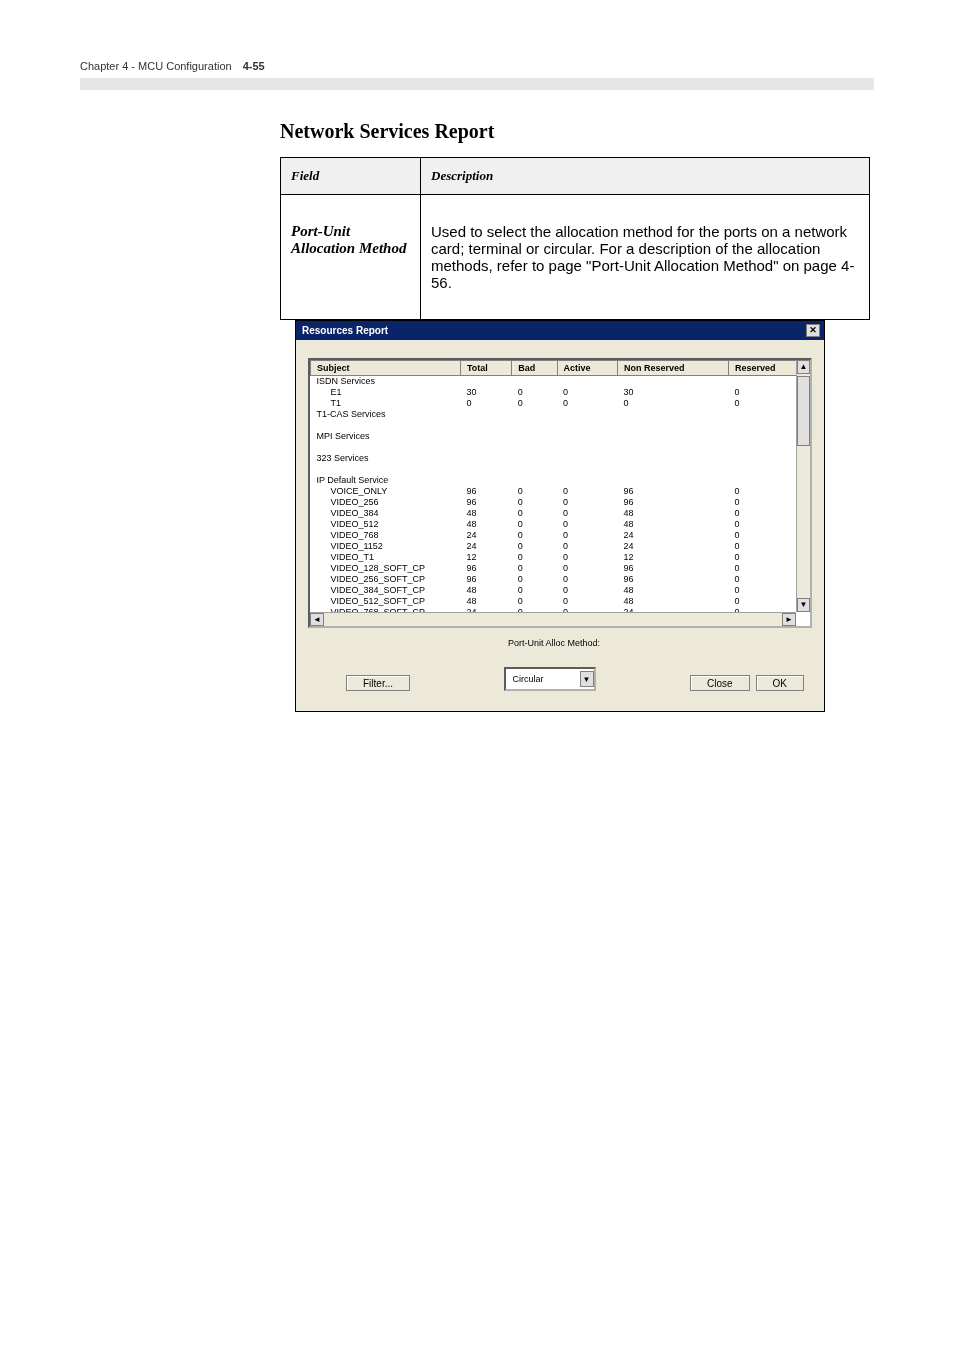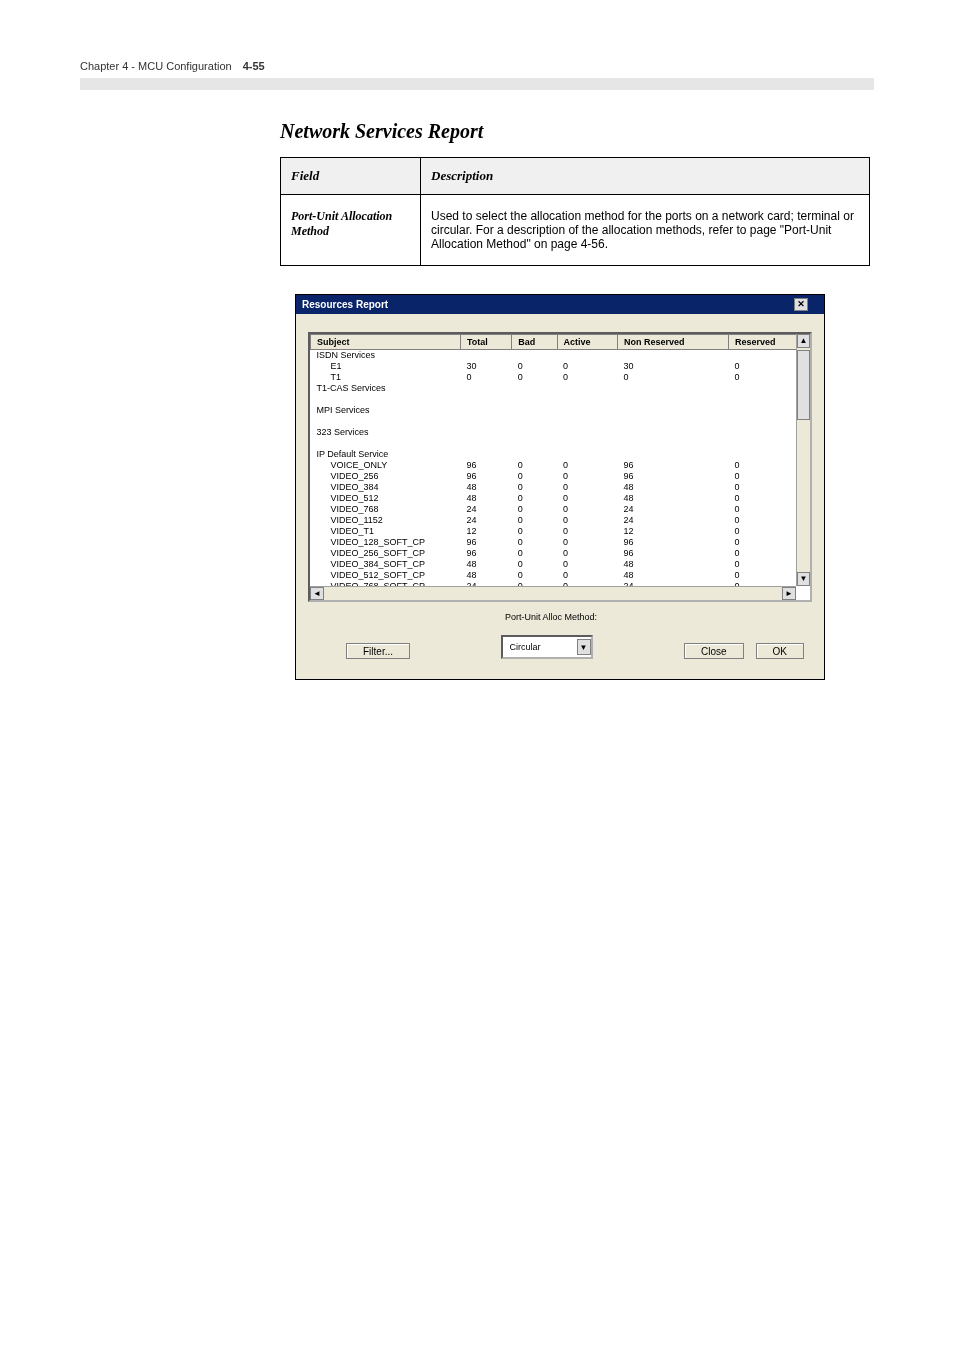--- a/index.html
+++ b/index.html
@@ -2,50 +2,50 @@
 <html><head>
 <meta charset="utf-8">
 <style>
   * { box-sizing: border-box; }
   body { margin: 0; background: #fff; font-family: Arial, Helvetica, sans-serif; color: #000; }
   .page { width: 954px; min-height: 1351px; margin: 0 auto; position: relative; padding: 0 80px; }
   .chapter-head { text-align: left; font-size: 11px; color: #333; margin-top: 60px; margin-bottom: 6px; }
   .chapter-head .title { display: inline; }
   .chapter-head .pnum { margin-left: 8px; font-weight: bold; }
   .rule { height: 12px; background: #e6e6e6; margin-bottom: 30px; }
-  .section-title { font-family: "Times New Roman", serif; font-style: italic; font-weight: bold; font-size: 20px; margin-bottom: 14px; margin-left: 200px; }
-  table.fields { border-collapse: collapse; width: 590px; margin-left: 200px; margin-bottom: 28px; border: 1px solid #000; }
+  .section-title { font-family: "Times New Roman", serif; font-weight: bold; font-size: 20px; margin-bottom: 14px; margin-left: 200px; }
+  table.fields { border-collapse: collapse; width: 590px; margin-left: 200px; border: 1px solid #000; }
   table.fields th { background: #f0f0f0; text-align: left; font-family: "Times New Roman", serif; font-style: italic; font-weight: bold; padding: 10px 10px; border: 1px solid #000; font-size: 13px; }
-  table.fields td { padding: 14px 10px; border: 1px solid #000; font-size: 12px; vertical-align: top; }
+  table.fields td { padding: 28px 10px; border: 1px solid #000; font-size: 15px; vertical-align: top; }
   table.fields td.fld { font-family: "Times New Roman", serif; font-style: italic; font-weight: bold; }
 
   
   .dialog { width: 530px; border: 1px solid #000; margin-left: 215px; box-shadow: 0 0 0 1px #aaa inset; }
-  .dlg-titlebar { display: flex; align-items: center; justify-content: space-between; background: #0a246a; color: #fff; padding: 3px 16px 3px 6px; font-size: 10px; font-weight: bold; }
+  .dlg-titlebar { display: flex; align-items: center; justify-content: space-between; background: #0a246a; color: #fff; padding: 3px 4px 3px 6px; font-size: 10px; font-weight: bold; }
   .dlg-close { width: 14px; height: 13px; background: #e0e0e0; border: 1px solid #808080; display: flex; align-items: center; justify-content: center; font-size: 9px; color: #000; cursor: default; line-height: 1; }
   .dlg-menubar { background: #ece9d8; padding: 2px 6px; font-size: 10px; }
   .dlg-body { background: #ece9d8; padding: 18px 12px 12px 12px; }
   .report-wrap { background: #fff; border: 2px inset #b0b0b0; position: relative; height: 270px; overflow: hidden; }
   table.report { border-collapse: collapse; width: 100%; font-size: 9px; }
   table.report thead th { background: #ece9d8; border: 1px solid #808080; font-weight: bold; text-align: left; padding: 2px 6px; }
   table.report tbody td { padding: 0 6px; line-height: 11px; white-space: nowrap; }
   table.report tbody td.cat { padding-left: 6px; }
   table.report tbody td.item { padding-left: 20px; }
   .vscroll { position: absolute; top: 0; right: 0; bottom: 14px; width: 14px; background: #ece9d8; border-left: 1px solid #a0a0a0; }
   .vscroll .btn { height: 14px; background: #e0e0e0; border: 1px solid #808080; font-size: 8px; text-align: center; line-height: 12px; }
   .vscroll .thumb { height: 70px; margin-top: 2px; background: #e0e0e0; border: 1px solid #808080; }
   .hscroll { position: absolute; left: 0; right: 14px; bottom: 0; height: 14px; background: #ece9d8; border-top: 1px solid #a0a0a0; display: flex; justify-content: space-between; }
   .hscroll .btn { width: 14px; background: #e0e0e0; border: 1px solid #808080; font-size: 8px; text-align: center; line-height: 12px; }
   .dlg-footer { display: flex; align-items: flex-end; justify-content: space-between; padding: 10px 8px 8px 8px; font-size: 9px; }
   .port-alloc { display: flex; flex-direction: column; align-items: center; margin: 0 auto; }
-  .port-alloc label { margin-bottom: 13px; padding-left: 8px; }
+  .port-alloc label { margin-bottom: 19px; padding-left: 8px; }
   .combo { display: flex; border: 2px inset #b0b0b0; background: #fff; height: 24px; align-items: center; }
   .combo span { padding: 0 36px 0 6px; font-size: 9px; }
   .combo .arrow { width: 14px; height: 16px; background: #e0e0e0; border: 1px solid #808080; font-size: 8px; display: flex; align-items: center; justify-content: center; }
-  .btnbar { display: flex; gap: 12px; }
+  .btnbar { display: flex; gap: 6px; }
   .winbtn { height: 16px; padding: 0 16px; background: #ece9d8; border: 1px solid #808080; box-shadow: inset 1px 1px 0 #fff; font-size: 10px; cursor: default; }
   .left-btn { margin-left: 30px; }
 </style>
 </head>
 <body>
 
 <div class="page">
   <div class="chapter-head">
     <span class="title">Chapter 4 - MCU Configuration</span>
     <span class="pnum">4-55</span>

